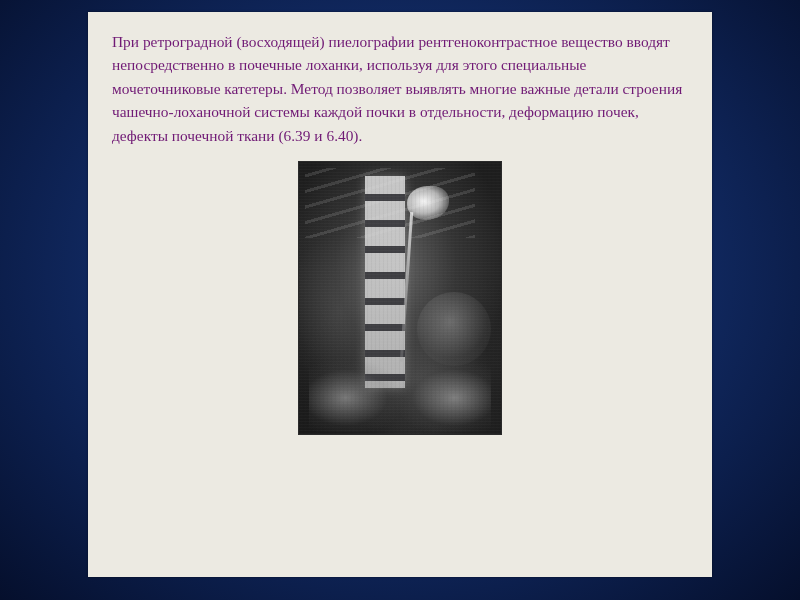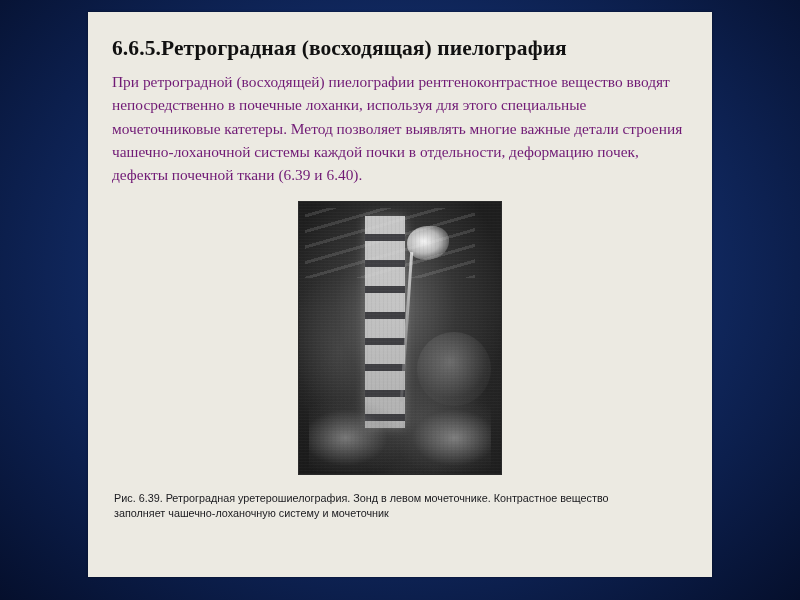--- a/index.html
+++ b/index.html
@@ -153,21 +153,20 @@
     line-height: 1.45;
   }
   .caption p { margin: 0; }
 </style>
 </head>
 <body>
 
 <div class="slide">
   <div class="page">
 
-    <div class="heading">6.6.5.Ретроградная (восходящая) пиелография</div>
 
     <div class="body-text">
       <p>При ретроградной (восходящей) пиелографии рентгеноконтрастное вещество вводят непосредственно в почечные лоханки, используя для этого специальные мочеточниковые катетеры. Метод позволяет выявлять многие важные детали строения чашечно-лоханочной системы каждой почки в отдельности, деформацию почек, дефекты почечной ткани (6.39 и 6.40).</p>
     </div>
 
     <div class="xray-wrap">
       <div class="xray">
         <div class="xr-field"></div>
         <div class="xr-ribs"></div>
         <div class="xr-spine">
@@ -181,19 +180,15 @@
           <div class="xr-vert" style="top:198px"></div>
         </div>
         <div class="xr-contrast"></div>
         <div class="xr-ureter"></div>
         <div class="xr-bladder"></div>
         <div class="xr-pelvis"></div>
         <div class="xr-grain"></div>
       </div>
     </div>
 
-    <div class="caption">
-      <p>Рис. 6.39. Ретроградная уретерошиелография. Зонд в левом мочеточнике. Контрастное вещество</p>
-      <p>заполняет чашечно-лоханочную систему и мочеточник</p>
-    </div>
 
   </div>
 </div>
 
 </body></html>

